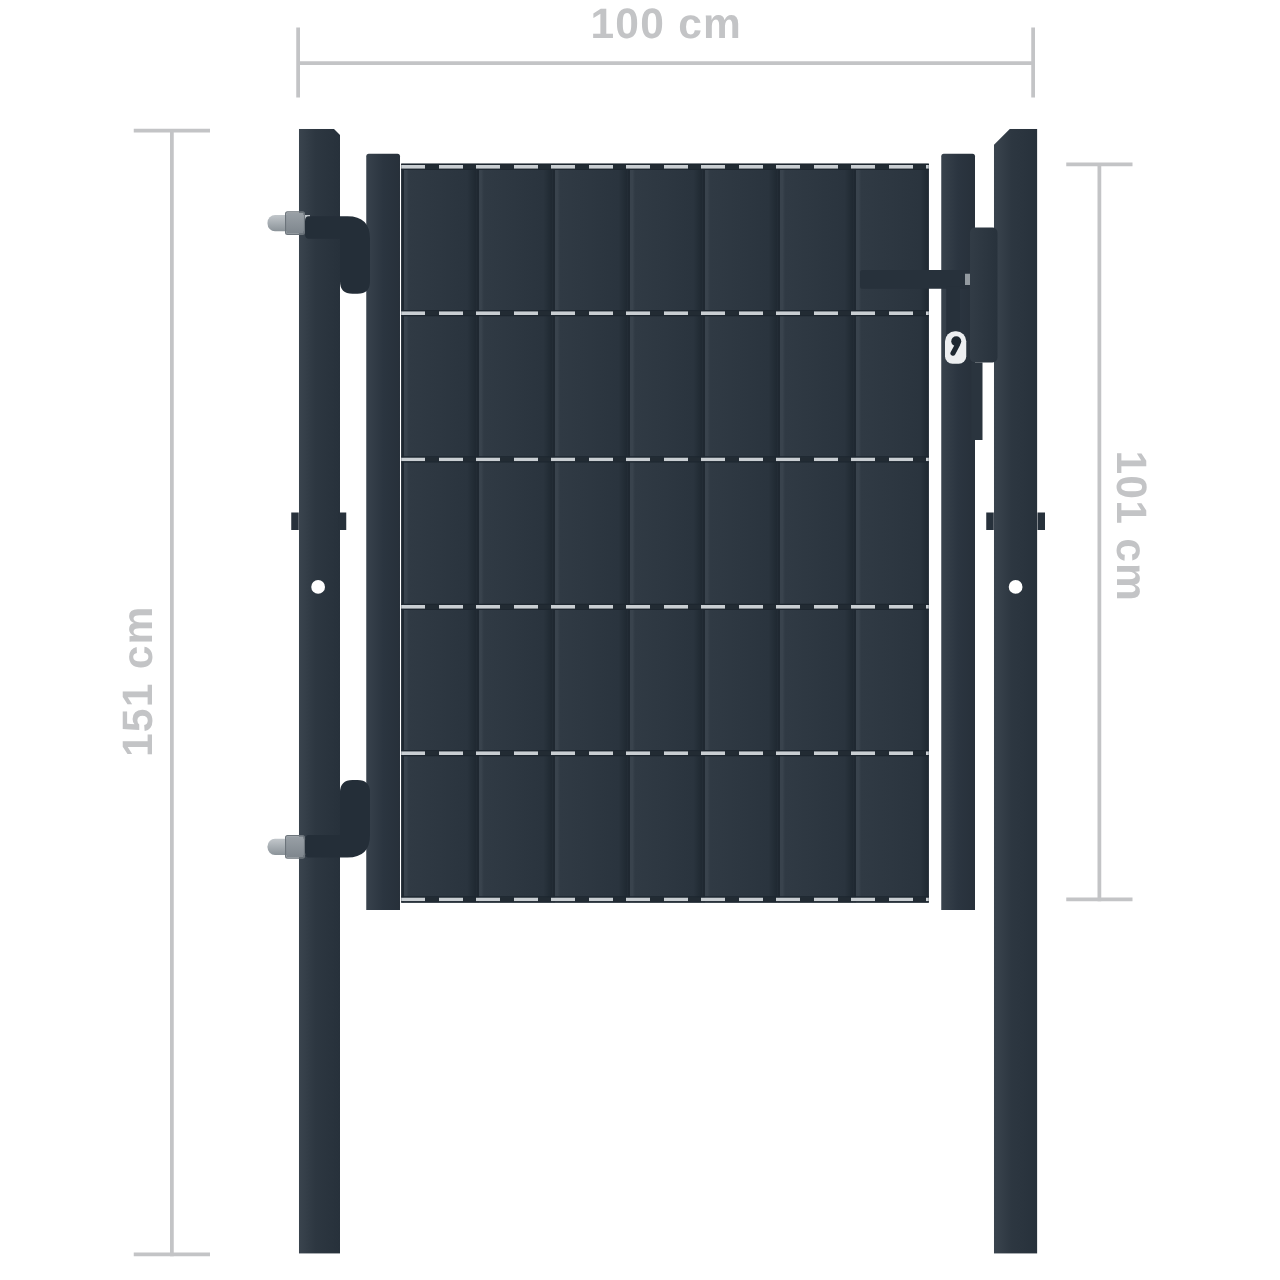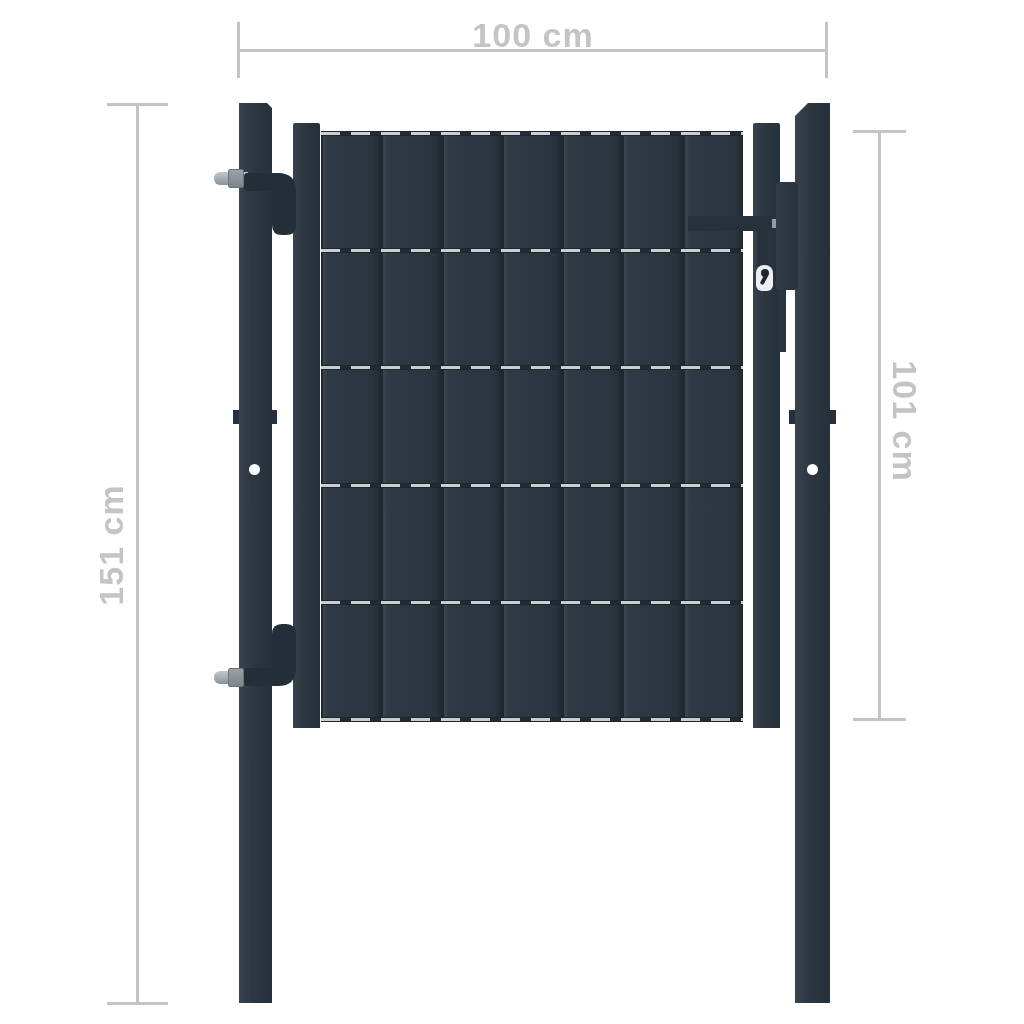--- a/index.html
+++ b/index.html
@@ -8,21 +8,21 @@
     font-family:"Liberation Sans",sans-serif;overflow:hidden;
   }
   .abs{position:absolute;}
 
   
   .dim-line{background:var(--annotation,#c3c4c6);}
   .dim-label{
     color:var(--annotation,#c3c4c6);font-size:34px;font-weight:700;
     letter-spacing:1px;white-space:nowrap;
   }
-  .dim-label-h{left:238px;top:16px;width:590px;text-align:center;}
+  .dim-label-h{left:238px;top:0;width:590px;text-align:center;}
   .dim-label-v{transform:translate(-50%,-50%) rotate(-90deg);}
   .dim-label-v.cw{transform:translate(-50%,-50%) rotate(90deg);}
 
   
   .post{
     background:linear-gradient(90deg,#3a444e 0%,#2d3741 40%,#27313b 100%);
     top:103px;height:900px;
   }
   .post-left{left:239px;width:33px;clip-path:polygon(0 0,calc(100% - 5px) 0,100% 5px,100% 100%,0 100%);}
   .post-right{left:795px;width:35px;clip-path:polygon(13px 0,100% 0,100% 100%,0 100%,0 13px);}

